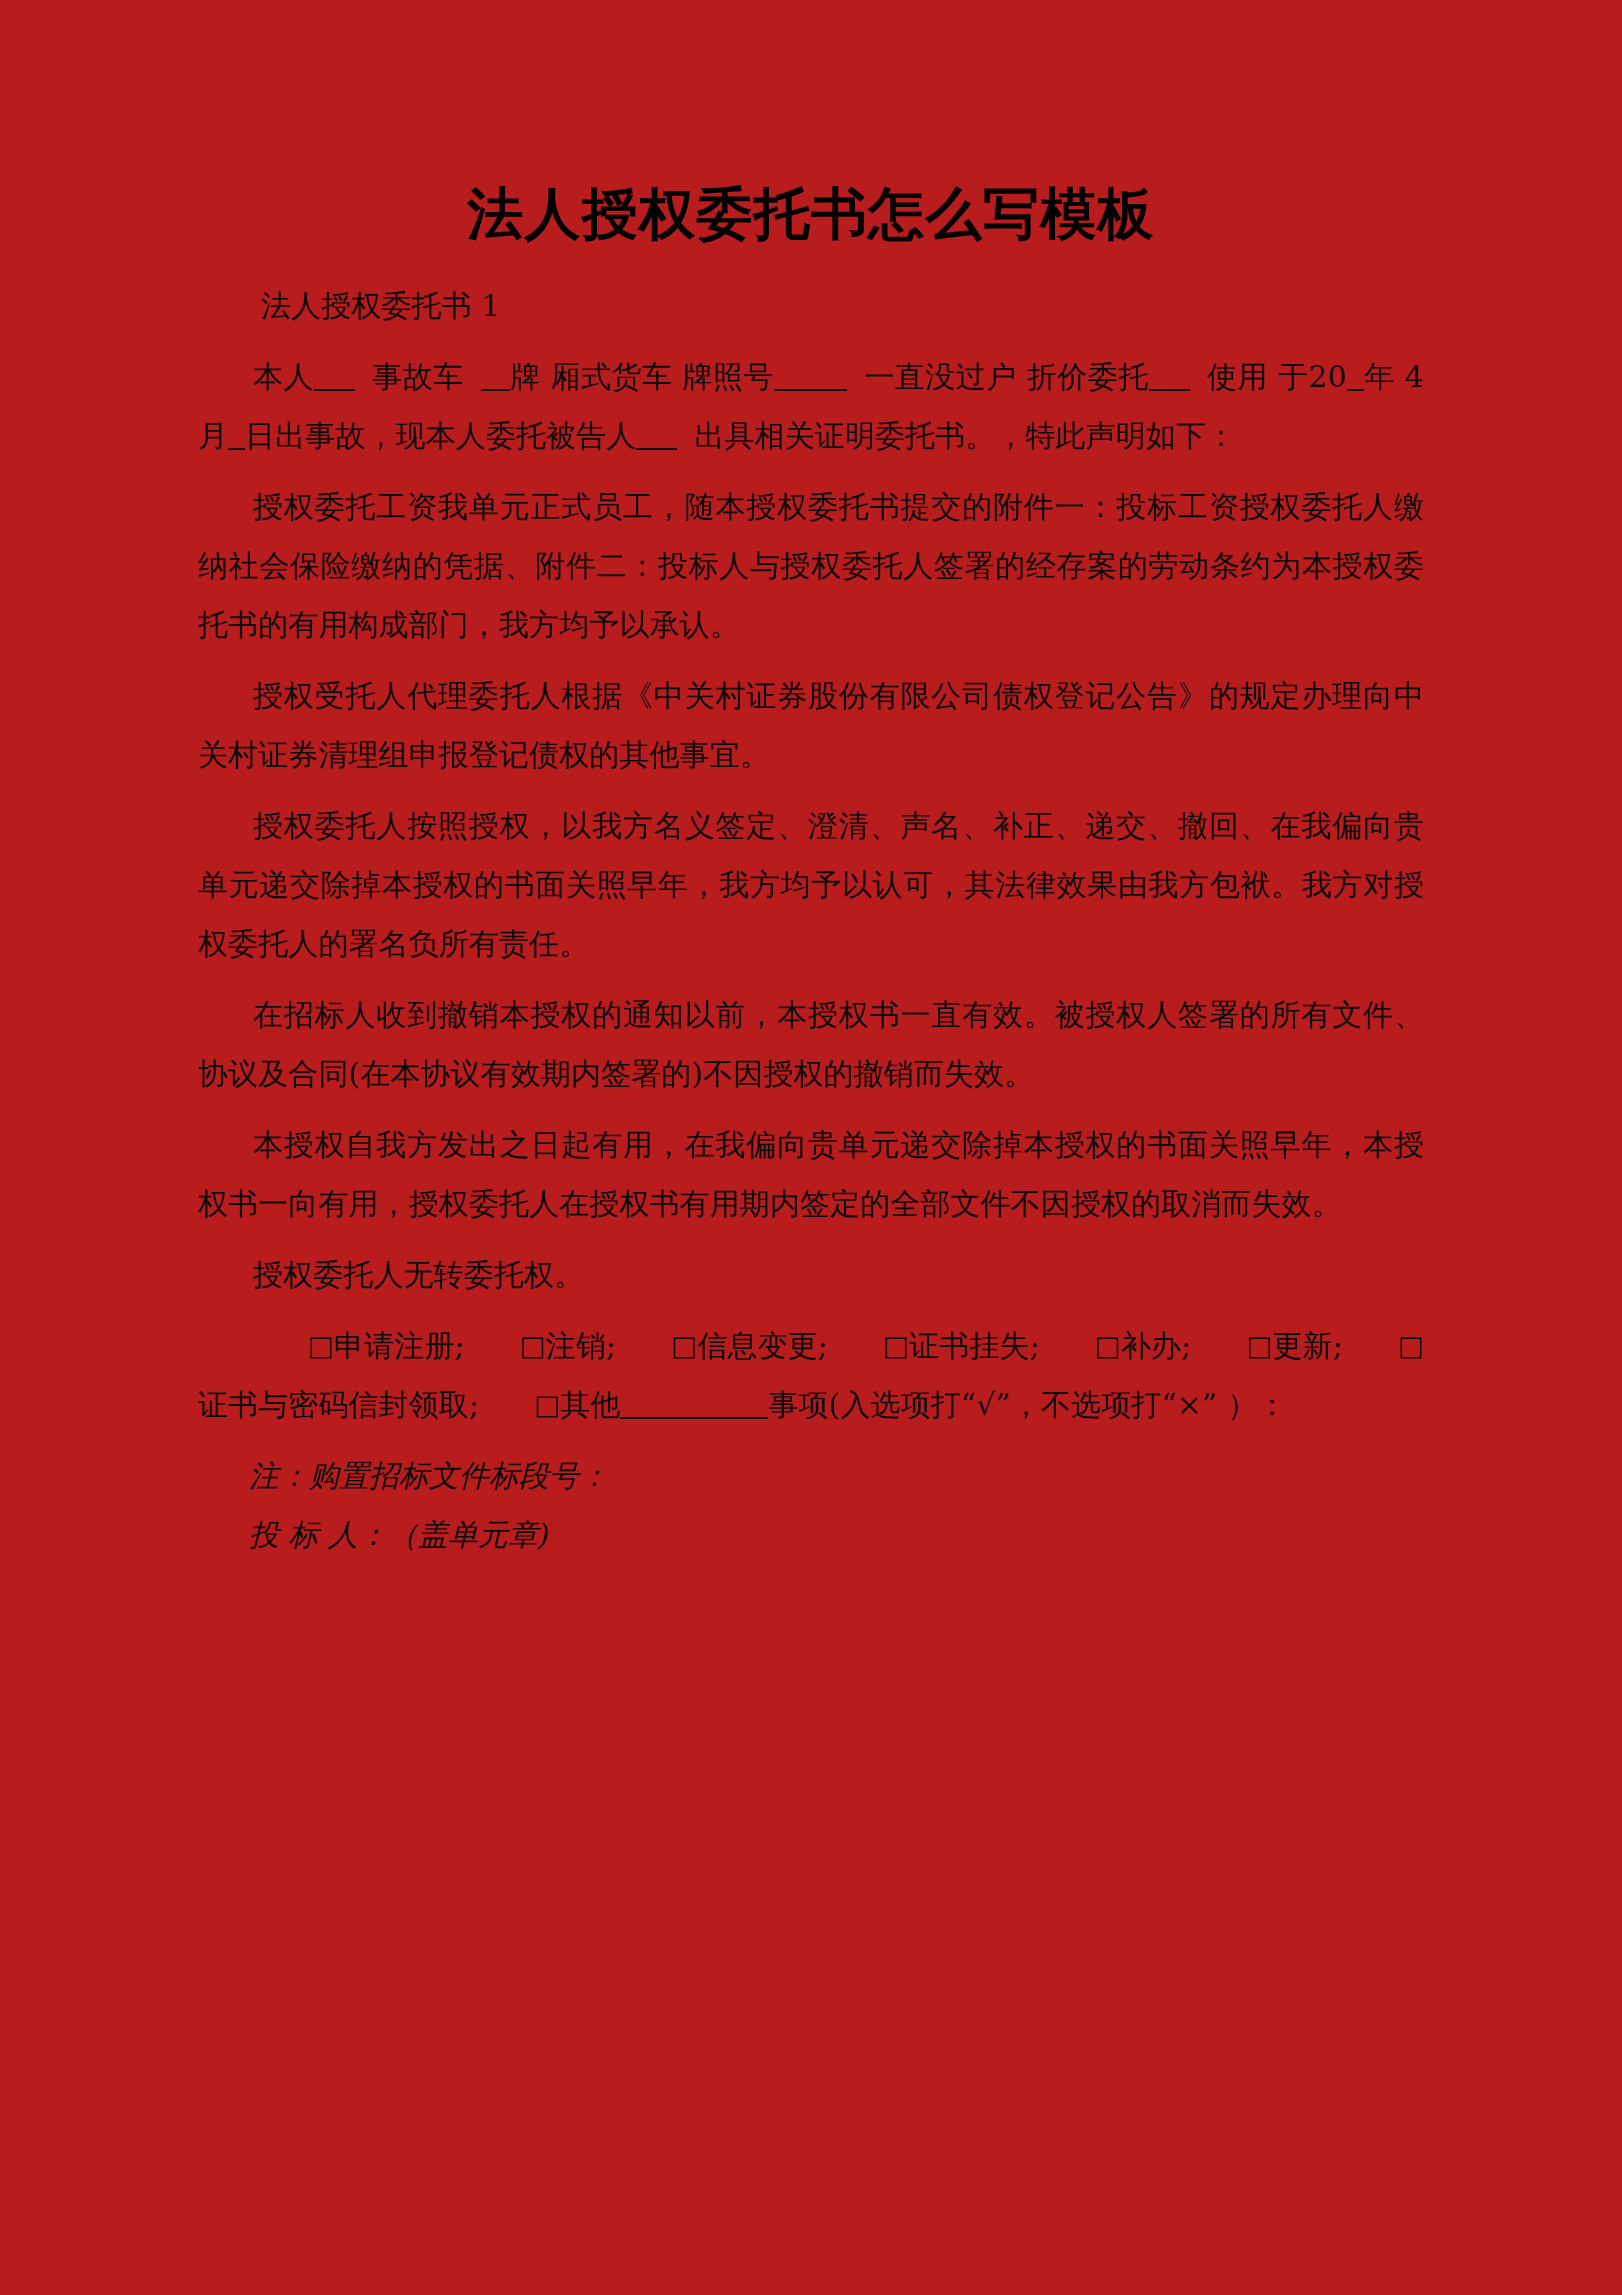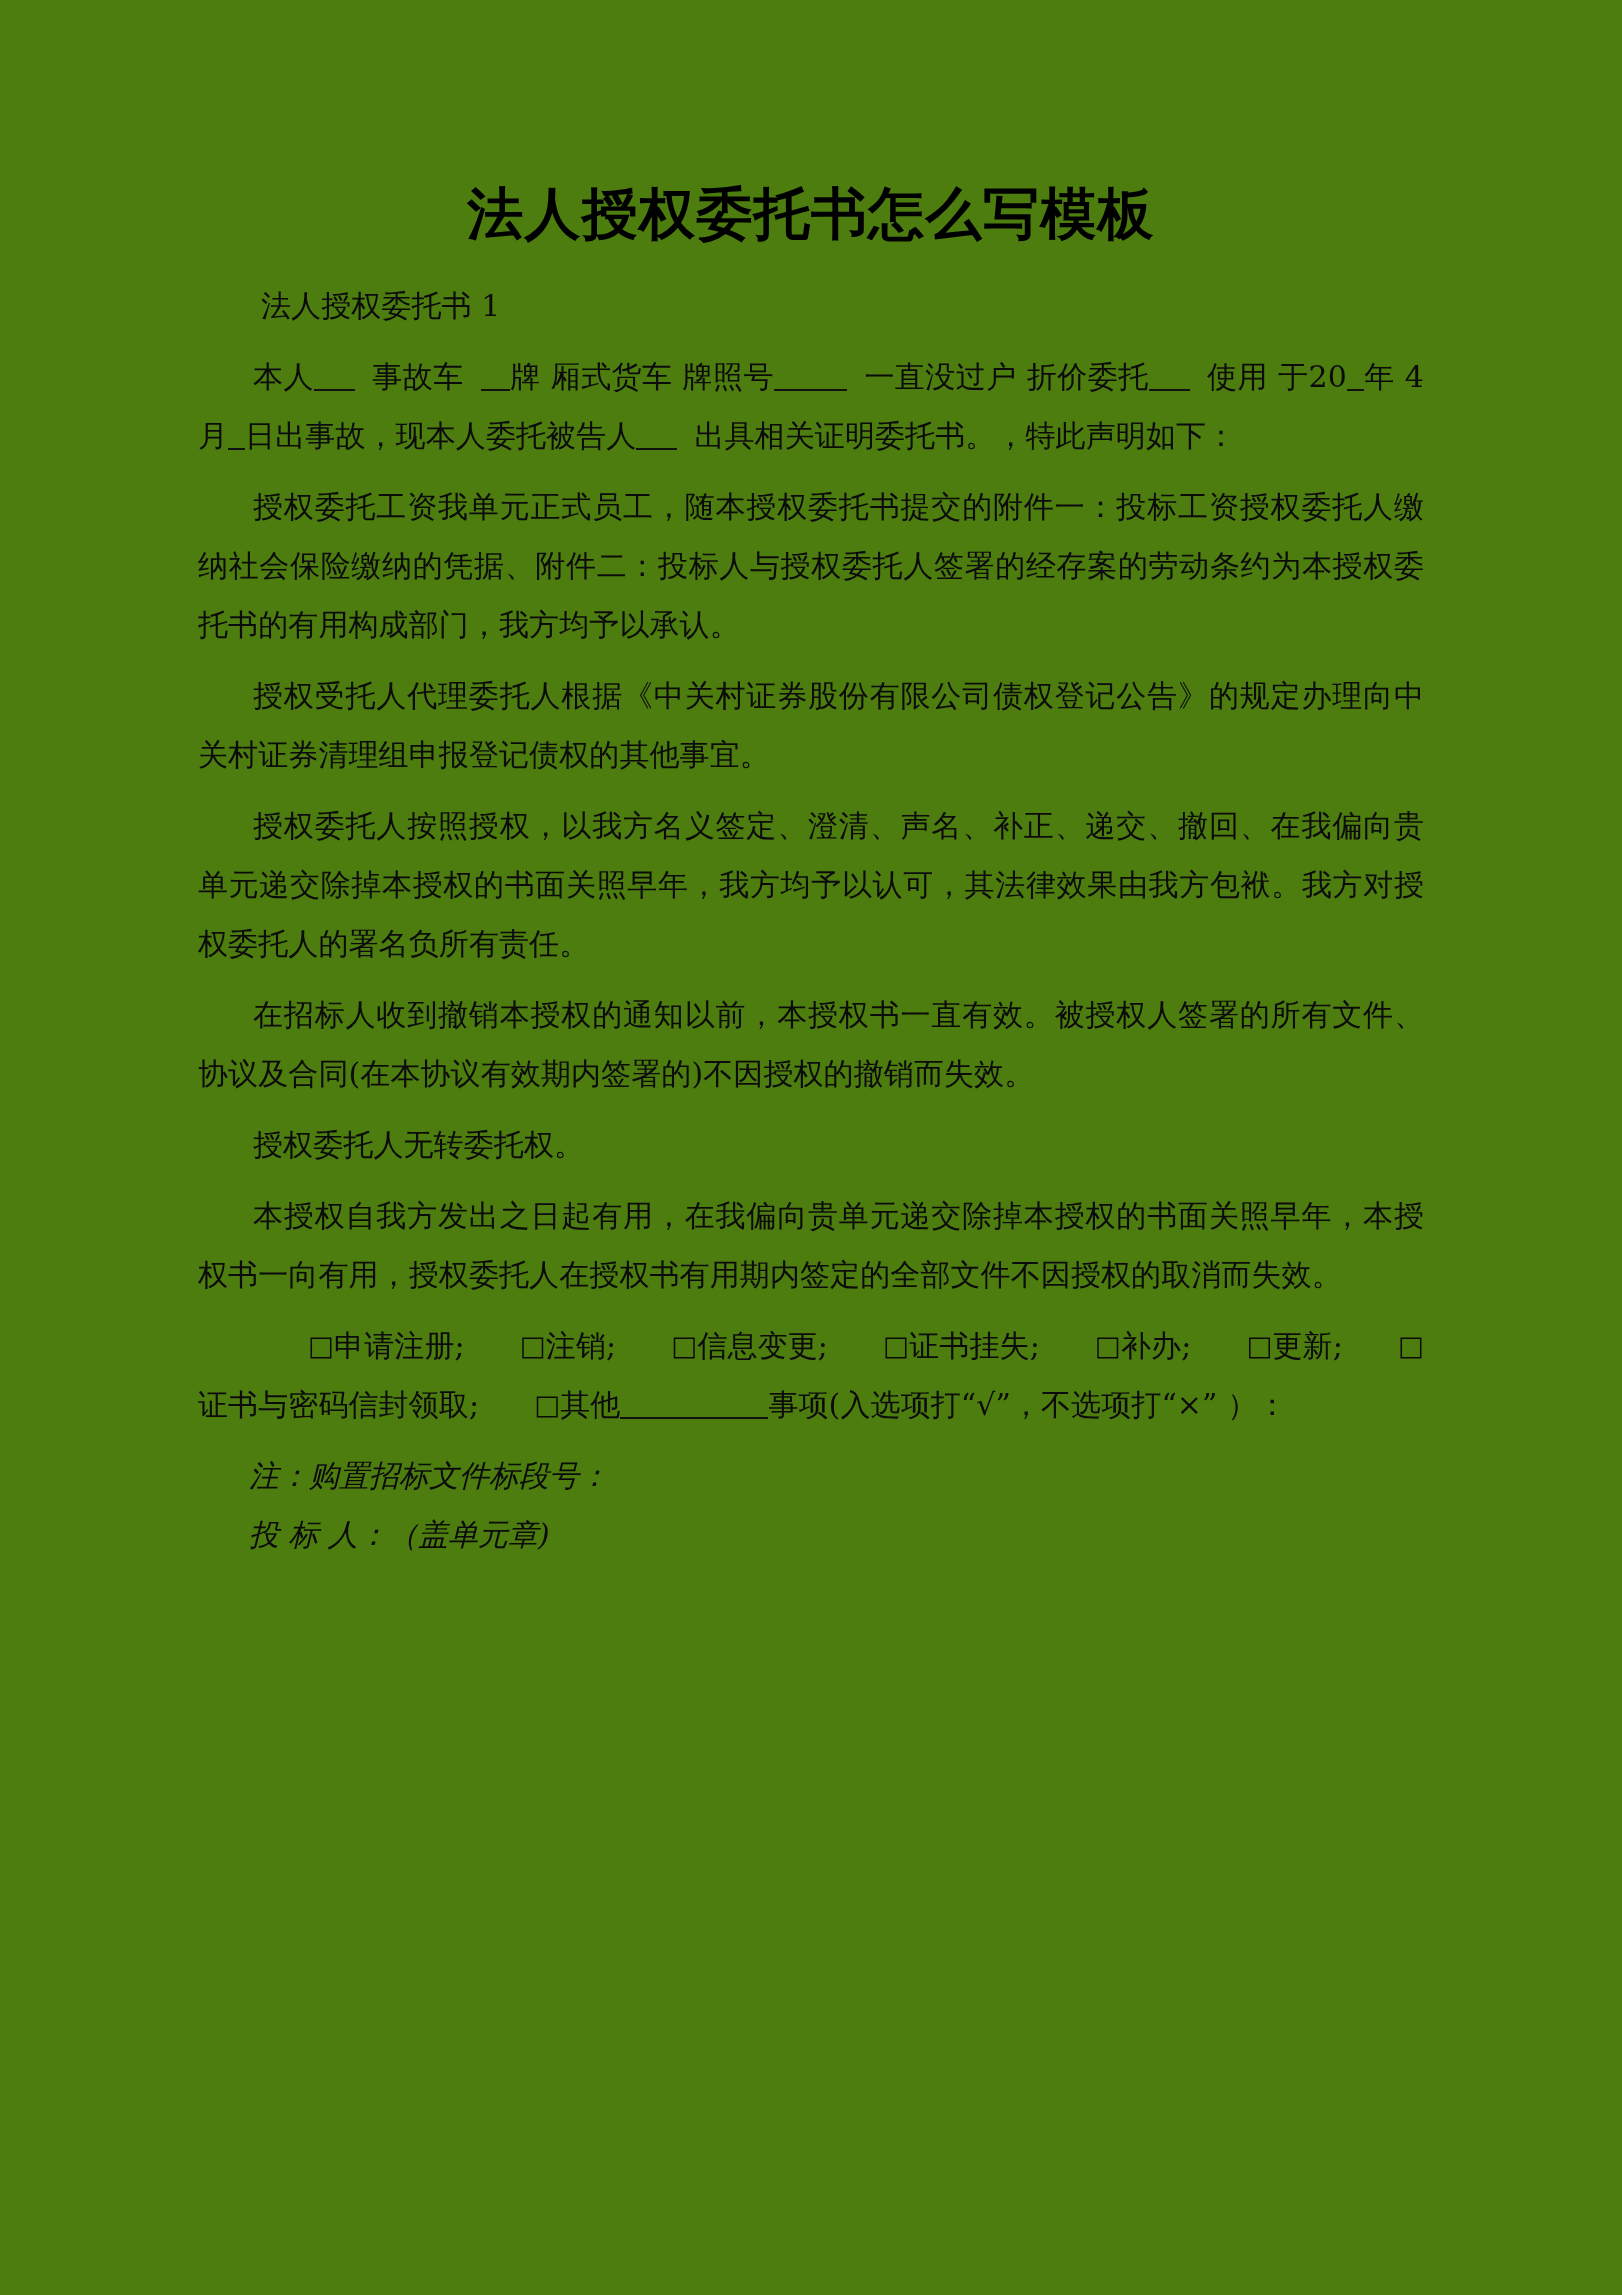--- a/index.html
+++ b/index.html
@@ -5,21 +5,21 @@
 <style>
   html, body {
     margin: 0;
     padding: 0;
     background: #ffffff;
   }
   .page {
     position: relative;
     width: 1623px;
     height: 2295px;
-    background: #4d7c0f;
+    background: #b91c1c;
     box-sizing: border-box;
     padding: 0;
     overflow: hidden;
     font-family: "DejaVu Serif", "Liberation Serif", serif;
     color: #0b0b0b;
   }
   .content {
     position: absolute;
     left: 186px;
     top: 0;
@@ -119,23 +119,23 @@
     <p class="para indent-sm"><span>本人</span><span class="blank-sm"></span><span class="sp-wide"></span><span>事故车</span><span class="sp-wide"></span><span class="blank-xs"></span><span>牌 厢式货车 牌照号</span><span class="blank-md"></span><span class="sp-wide"></span><span>一直没过户 折价委托</span><span class="blank-sm"></span><span class="sp-wide"></span><span>使用 于20</span><span class="blank-tiny"></span><span>年 4 月</span><span class="blank-tiny"></span><span>日出事故，现本人委托被告人</span><span class="blank-sm"></span><span class="sp-wide"></span><span>出具相关证明委托书。，特此声明如下：</span></p>
 
     <p class="para indent-sm">授权委托工资我单元正式员工，随本授权委托书提交的附件一：投标工资授权委托人缴纳社会保险缴纳的凭据、附件二：投标人与授权委托人签署的经存案的劳动条约为本授权委托书的有用构成部门，我方均予以承认。</p>
 
     <p class="para indent-sm">授权受托人代理委托人根据《中关村证券股份有限公司债权登记公告》的规定办理向中关村证券清理组申报登记债权的其他事宜。</p>
 
     <p class="para indent-sm">授权委托人按照授权，以我方名义签定、澄清、声名、补正、递交、撤回、在我偏向贵单元递交除掉本授权的书面关照早年，我方均予以认可，其法律效果由我方包袱。我方对授权委托人的署名负所有责任。</p>
 
     <p class="para indent-sm">在招标人收到撤销本授权的通知以前，本授权书一直有效。被授权人签署的所有文件、协议及合同(在本协议有效期内签署的)不因授权的撤销而失效。</p>
 
+    <p class="para indent-sm">本授权自我方发出之日起有用，在我偏向贵单元递交除掉本授权的书面关照早年，本授权书一向有用，授权委托人在授权书有用期内签定的全部文件不因授权的取消而失效。</p>
+
     <p class="para indent-sm nojust">授权委托人无转委托权。</p>
-
-    <p class="para indent-sm">本授权自我方发出之日起有用，在我偏向贵单元递交除掉本授权的书面关照早年，本授权书一向有用，授权委托人在授权书有用期内签定的全部文件不因授权的取消而失效。</p>
 
     <p class="para indent-sm"><span class="chk">□</span><span>申请注册</span><span>;</span><span class="chk">□</span><span>注销</span><span>;</span><span class="chk">□</span><span>信息变更</span><span>;</span><span class="chk">□</span><span>证书挂失</span><span>;</span><span class="chk">□</span><span>补办</span><span>;</span><span class="chk">□</span><span>更新</span><span>;</span><span class="chk">□</span><span>证书与密码信封领取</span><span>;</span><span class="chk">□</span><span>其他</span><span class="blank-lg"></span><span>事项(入选项打“√”，不选项打“×” ）：</span></p>
 
     <p class="sig-line">注：购置招标文件标段号：</p>
 
     <p class="sig-line">投 标 人：（盖单元章)</p>
 
 
   </div>
 </div>

